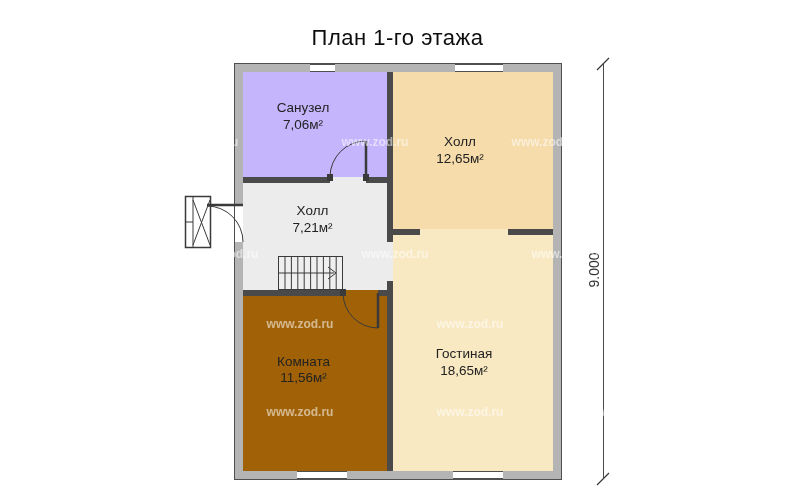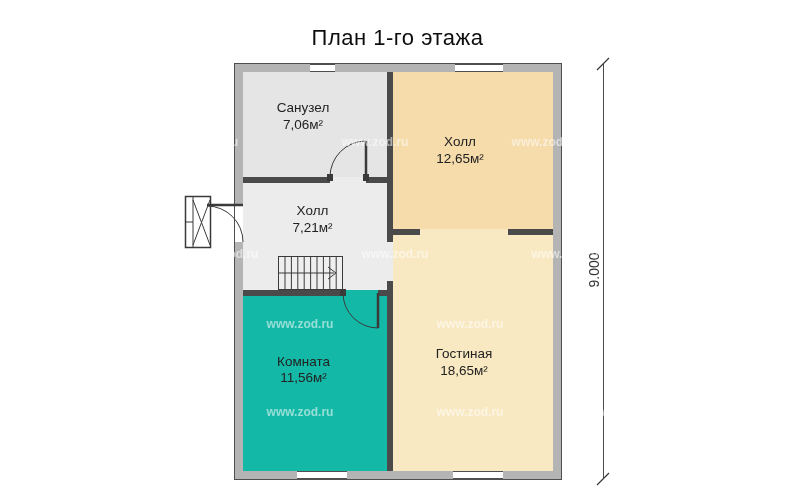--- a/index.html
+++ b/index.html
@@ -37,42 +37,42 @@
 </style>
 </head>
 <body>
 
 <div id="canvas">
 
   <div class="title">План 1-го этажа</div>
 
   <div class="plan">
 
-    <div class="room" style="left: 0px; top: 0px; width: 144px; height: 105px; padding: 0px 24px 16px 0px; background: #e5e5e5;">
+    <div class="room" style="left: 0px; top: 0px; width: 144px; height: 105px; padding: 0px 24px 16px 0px; background: #c4b5fd;">
       <div class="lbl">
         <span class="nm">Санузел</span>
         <span class="ar">7,06м²</span>
       </div>
     </div>
 
     <div class="room" style="left: 150px; top: 0px; width: 160px; height: 157px; padding: 0px 26px 0px 0px; background: rgb(246, 219, 171);">
       <div class="lbl">
         <span class="nm">Холл</span>
         <span class="ar">12,65м²</span>
       </div>
     </div>
 
     <div class="room" style="left: 0px; top: 105px; width: 150px; height: 113px; padding: 0px 16px 28px 5px; background: rgb(236, 236, 236);">
       <div class="lbl">
         <span class="nm">Холл</span>
         <span class="ar">7,21м²</span>
       </div>
     </div>
 
-    <div class="room" style="left: 0px; top: 218px; width: 150px; height: 181px; padding: 0px 29px 21px 0px; background: #14b8a6;">
+    <div class="room" style="left: 0px; top: 218px; width: 150px; height: 181px; padding: 0px 29px 21px 0px; background: #a16207;">
       <div class="lbl">
         <span class="nm">Комната</span>
         <span class="ar">11,56м²</span>
       </div>
     </div>
 
     <div class="room" style="left: 150px; top: 157px; width: 160px; height: 242px; padding: 25px 18px 0px 0px; background: rgb(249, 233, 194);">
       <div class="lbl">
         <span class="nm">Гостиная</span>
         <span class="ar">18,65м²</span>

